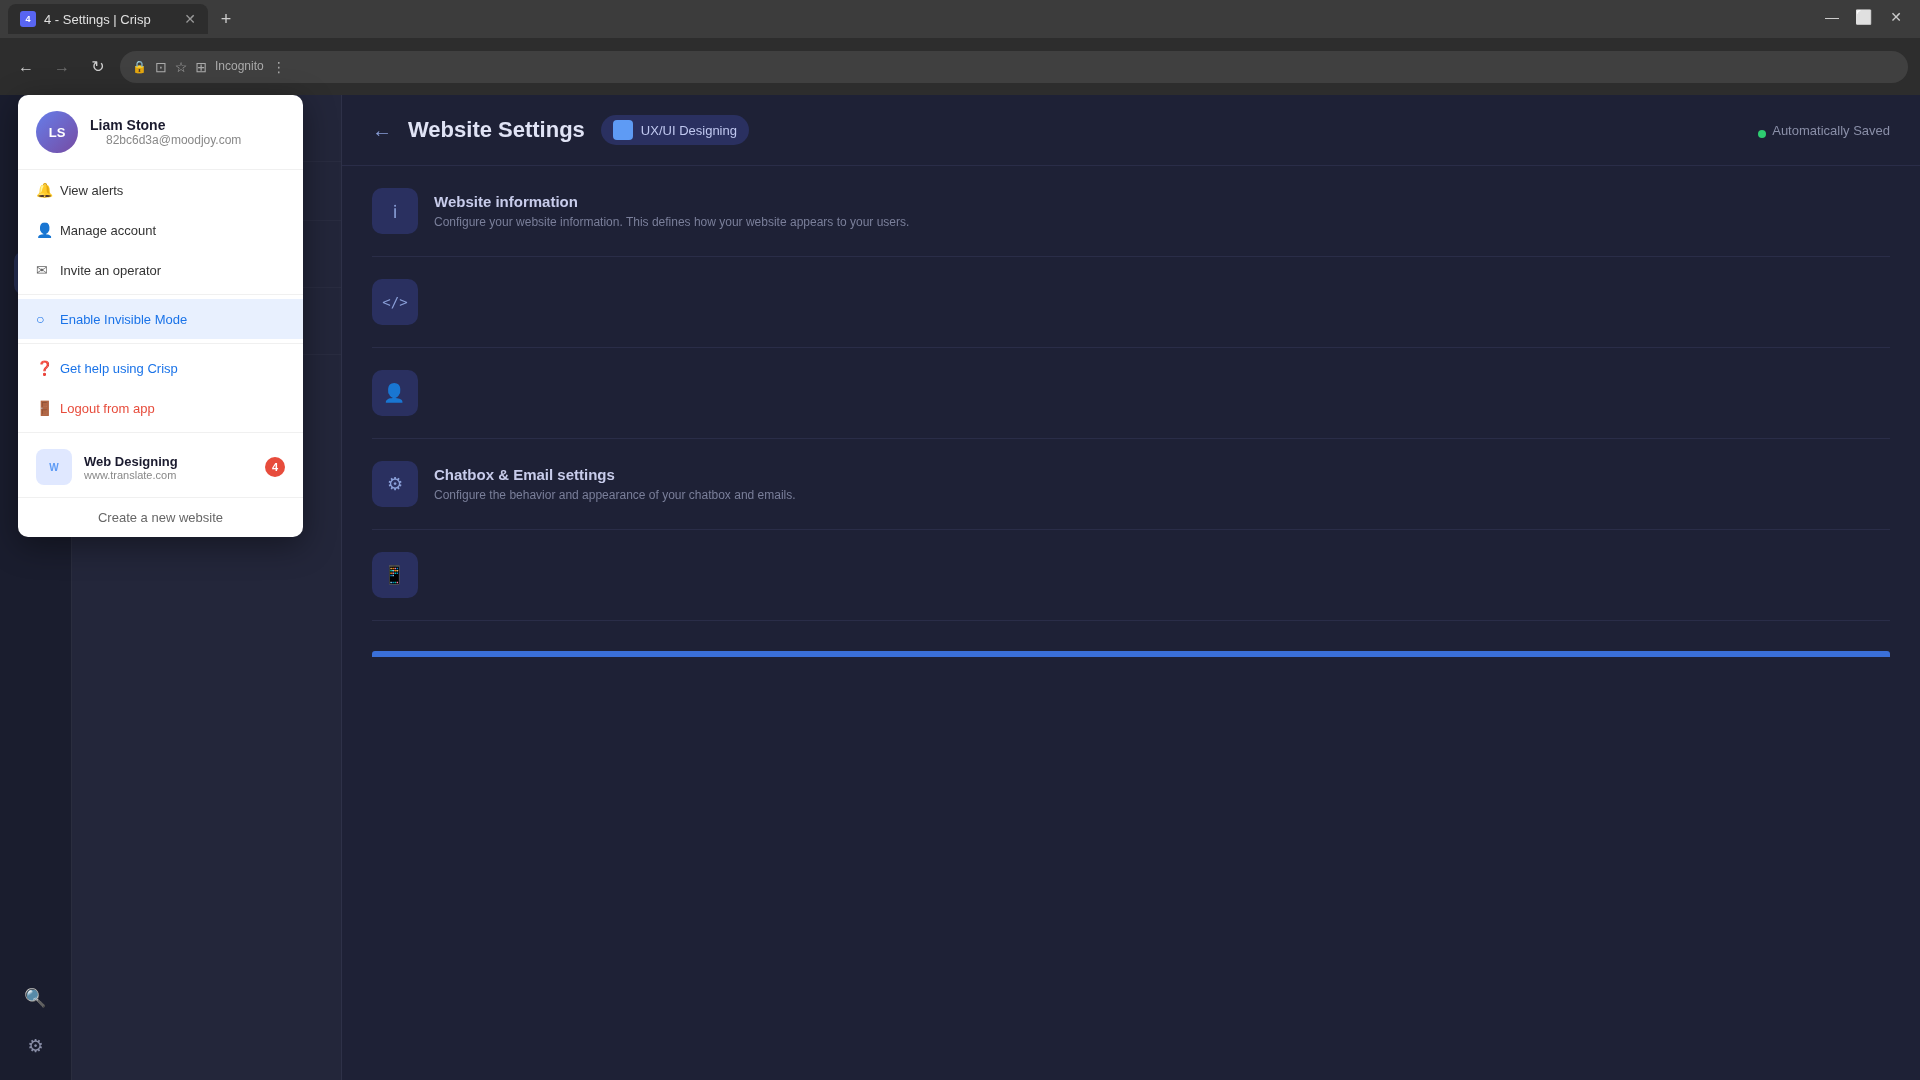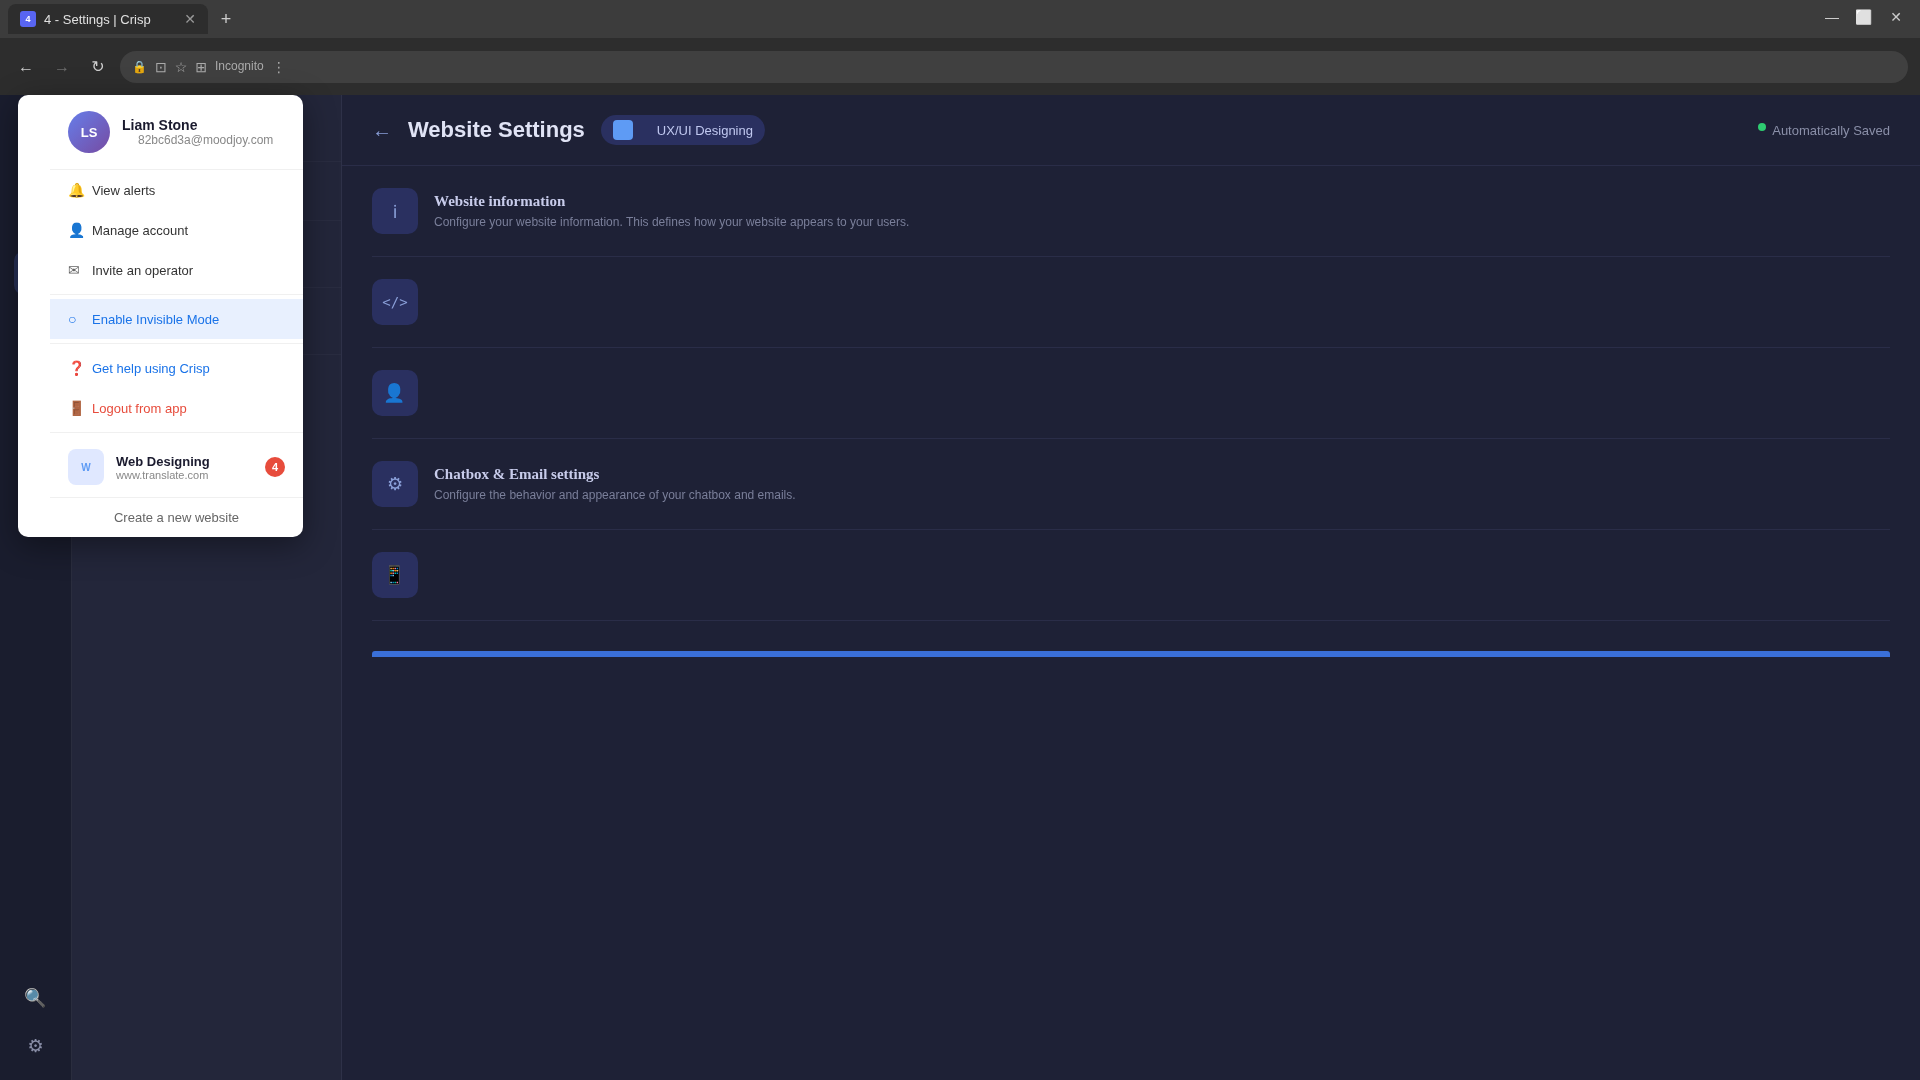--- a/index.html
+++ b/index.html
@@ -41,32 +41,32 @@
     .sidebar-item { display: flex; align-items: flex-start; padding: 14px 18px; cursor: pointer; gap: 12px; border-bottom: 1px solid rgba(255,255,255,0.03); }
     .sidebar-item-icon { width: 38px; height: 38px; border-radius: 8px; flex-shrink: 0; display: flex; align-items: center; justify-content: center; font-size: 16px; }
     .sidebar-item-text h4 { color: #d0d3e8; font-size: 13px; font-weight: 600; margin-bottom: 3px; }
     .sidebar-item-text p { color: #7a7f9a; font-size: 11px; line-height: 1.4; }
     .sidebar-link { display: block; padding: 8px 18px; color: #7a7f9a; font-size: 12px; cursor: pointer; text-decoration: none; }
 
     
     .main-content { flex: 1; background: #1e2136; overflow-y: auto; position: relative; }
     .main-header { display: flex; align-items: center; padding: 20px 30px; gap: 16px; background: #1e2136; border-bottom: 1px solid #2a2d48; }
     .main-header h1 { font-size: 22px; color: #e0e3f5; font-weight: 600; }
-    .workspace-badge { display: flex; align-items: center; gap: 24px; background: #2a3060; border-radius: 20px; padding: 5px 12px; }
+    .workspace-badge { display: flex; align-items: center; gap: 8px; background: #2a3060; border-radius: 20px; padding: 5px 12px; }
     .workspace-badge-icon { width: 20px; height: 20px; background: #5e9bf5; border-radius: 4px; }
     .workspace-badge-text { color: #c0c8f0; font-size: 13px; }
-    .auto-saved { display: flex; align-items: flex-start; gap: 6px; margin-left: auto; color: #8a8fa8; font-size: 13px; }
+    .auto-saved { display: flex; align-items: flex-end; gap: 6px; margin-left: auto; color: #8a8fa8; font-size: 13px; }
     .auto-saved-dot { width: 8px; height: 8px; background: #2ecc71; border-radius: 50%; }
 
     .warning-banner { margin: 20px 30px; background: #8b4513; border-radius: 8px; padding: 16px 20px; color: #f0c080; font-size: 13px; text-align: center; }
 
     .settings-list { padding: 0 30px 30px; }
     .settings-card { display: flex; align-items: center; padding: 22px 0; border-bottom: 1px solid #2a2d48; gap: 16px; cursor: pointer; }
     .settings-card-icon { width: 46px; height: 46px; background: #2a3060; border-radius: 10px; display: flex; align-items: center; justify-content: center; color: #8a9fd8; font-size: 18px; flex-shrink: 0; }
-    .settings-card-text h3 { color: #c8cceb; font-size: 15px; font-weight: 600; margin-bottom: 5px; font-family: Liberation Serif, serif; }
+    .settings-card-text h3 { color: #c8cceb; font-size: 15px; font-weight: 600; margin-bottom: 5px; }
     .settings-card-text p { color: #7a7f9a; font-size: 12px; }
 
     
     .overlay { position: fixed; top: 95px; left: 0; right: 0; bottom: 0; z-index: 200; }
     .dropdown-menu { position: absolute; top: 0; left: 18px; width: 285px; background: #ffffff; border-radius: 10px; box-shadow: 0 8px 32px rgba(0,0,0,0.4); overflow: hidden; }
     .menu-user-section { padding: 16px 18px; display: flex; align-items: center; gap: 12px; border-bottom: 1px solid #f0f0f0; }
     .menu-avatar { width: 42px; height: 42px; border-radius: 50%; background: linear-gradient(135deg, #667eea, #764ba2); display: flex; align-items: center; justify-content: center; color: white; font-size: 14px; font-weight: bold; flex-shrink: 0; }
     .menu-user-info h4 { color: #1a1a2e; font-size: 14px; font-weight: 600; }
     .menu-user-info p { color: #888; font-size: 12px; margin-left: 16px; }
     .menu-item { padding: 12px 18px; color: #333; font-size: 13px; cursor: pointer; display: flex; align-items: center; gap: 8px; }
@@ -253,21 +253,21 @@
       <div class="settings-card">
         <div class="settings-card-icon">📱</div>
       </div>
     </div>
 
     <div style="height:6px;background:#3a6fd8;margin:0 30px;border-radius:3px 3px 0 0;"></div>
   </div>
 </div>
 
 <div class="overlay" style="pointer-events:none;">
-  <div class="dropdown-menu" style="pointer-events:all;padding-left:32px;">
+  <div class="dropdown-menu" style="pointer-events:all;">
 
     <div class="menu-user-section">
       <div class="menu-avatar">
         <span style="font-size:13px;">LS</span>
       </div>
       <div class="menu-user-info">
         <h4>Liam Stone</h4>
         <p>82bc6d3a@moodjoy.com</p>
       </div>
     </div>

